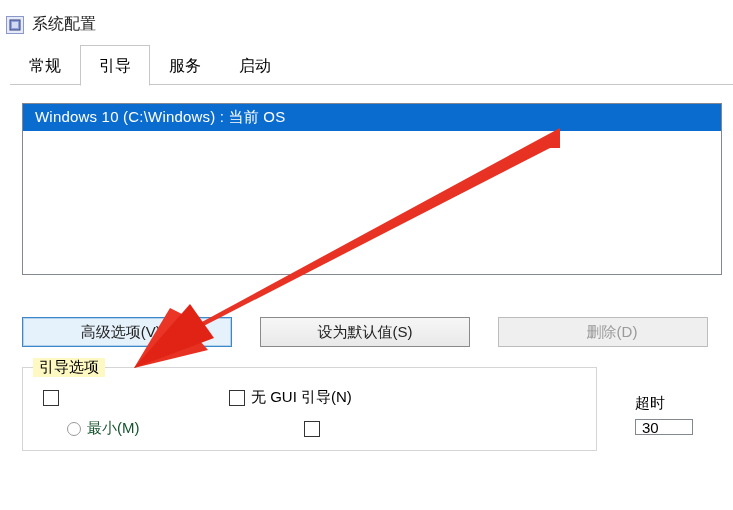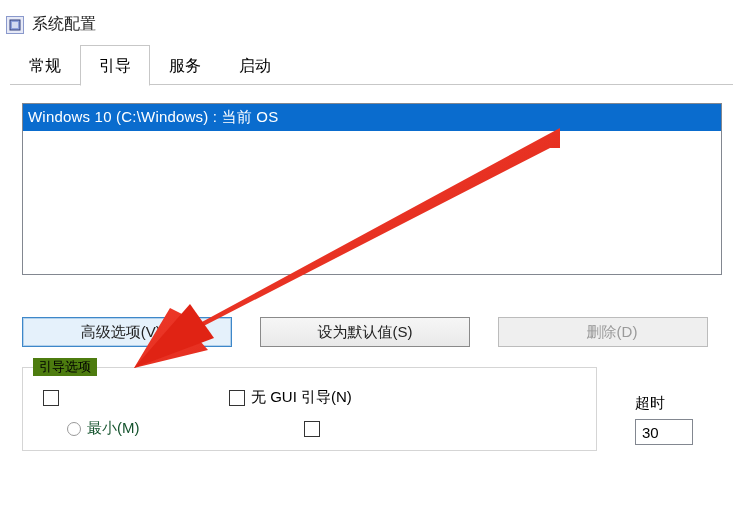--- a/index.html
+++ b/index.html
@@ -68,21 +68,21 @@
     .listbox {
       width: 700px;
       height: 172px;
       border: 1px solid #828790;
       background: #fff;
       overflow: hidden;
     }
     .listitem {
       background: #0a6cce;
       color: #fff;
-      padding: 4px 5px;
+      padding: 4px 12px;
       font-size: 15px;
       letter-spacing: 0.2px;
     }
 
     .button-row {
       display: flex;
       gap: 28px;
       margin-top: 42px;
     }
     .btn {
@@ -111,23 +111,23 @@
     .groupbox {
       position: relative;
       border: 1px solid #d5d5d5;
       margin-top: 20px;
       padding: 18px 20px 12px;
       width: 575px;
     }
     .legend {
       position: absolute;
       top: -10px; left: 10px;
-      background: #4d7c0f;
+      background: #fef9c3;
       padding: 0 6px;
-      font-size: 13px;
+      font-size: 15px;
     }
     .check-row {
       display: flex;
       gap: 170px;
       margin-top: 2px;
       align-items: center;
     }
     .check, .radio {
       display: flex;
       align-items: center;
@@ -149,21 +149,21 @@
     .row2 { margin-top: 12px; padding-left: 24px; gap: 164px; }
 
     .timeout {
       position: absolute;
       left: 635px;
       top: 394px;
     }
     .timeout-label { font-size: 15px; }
     .timeout-input {
       margin-top: 6px;
-      width: 58px; height: 26px;
+      width: 58px; height: 16px;
       border: 1px solid #828790;
       padding: 2px 6px;
       font-size: 15px;
     }
 
     
     .arrow {
       position: absolute;
       left: 130px; top: 128px;
       pointer-events: none;

